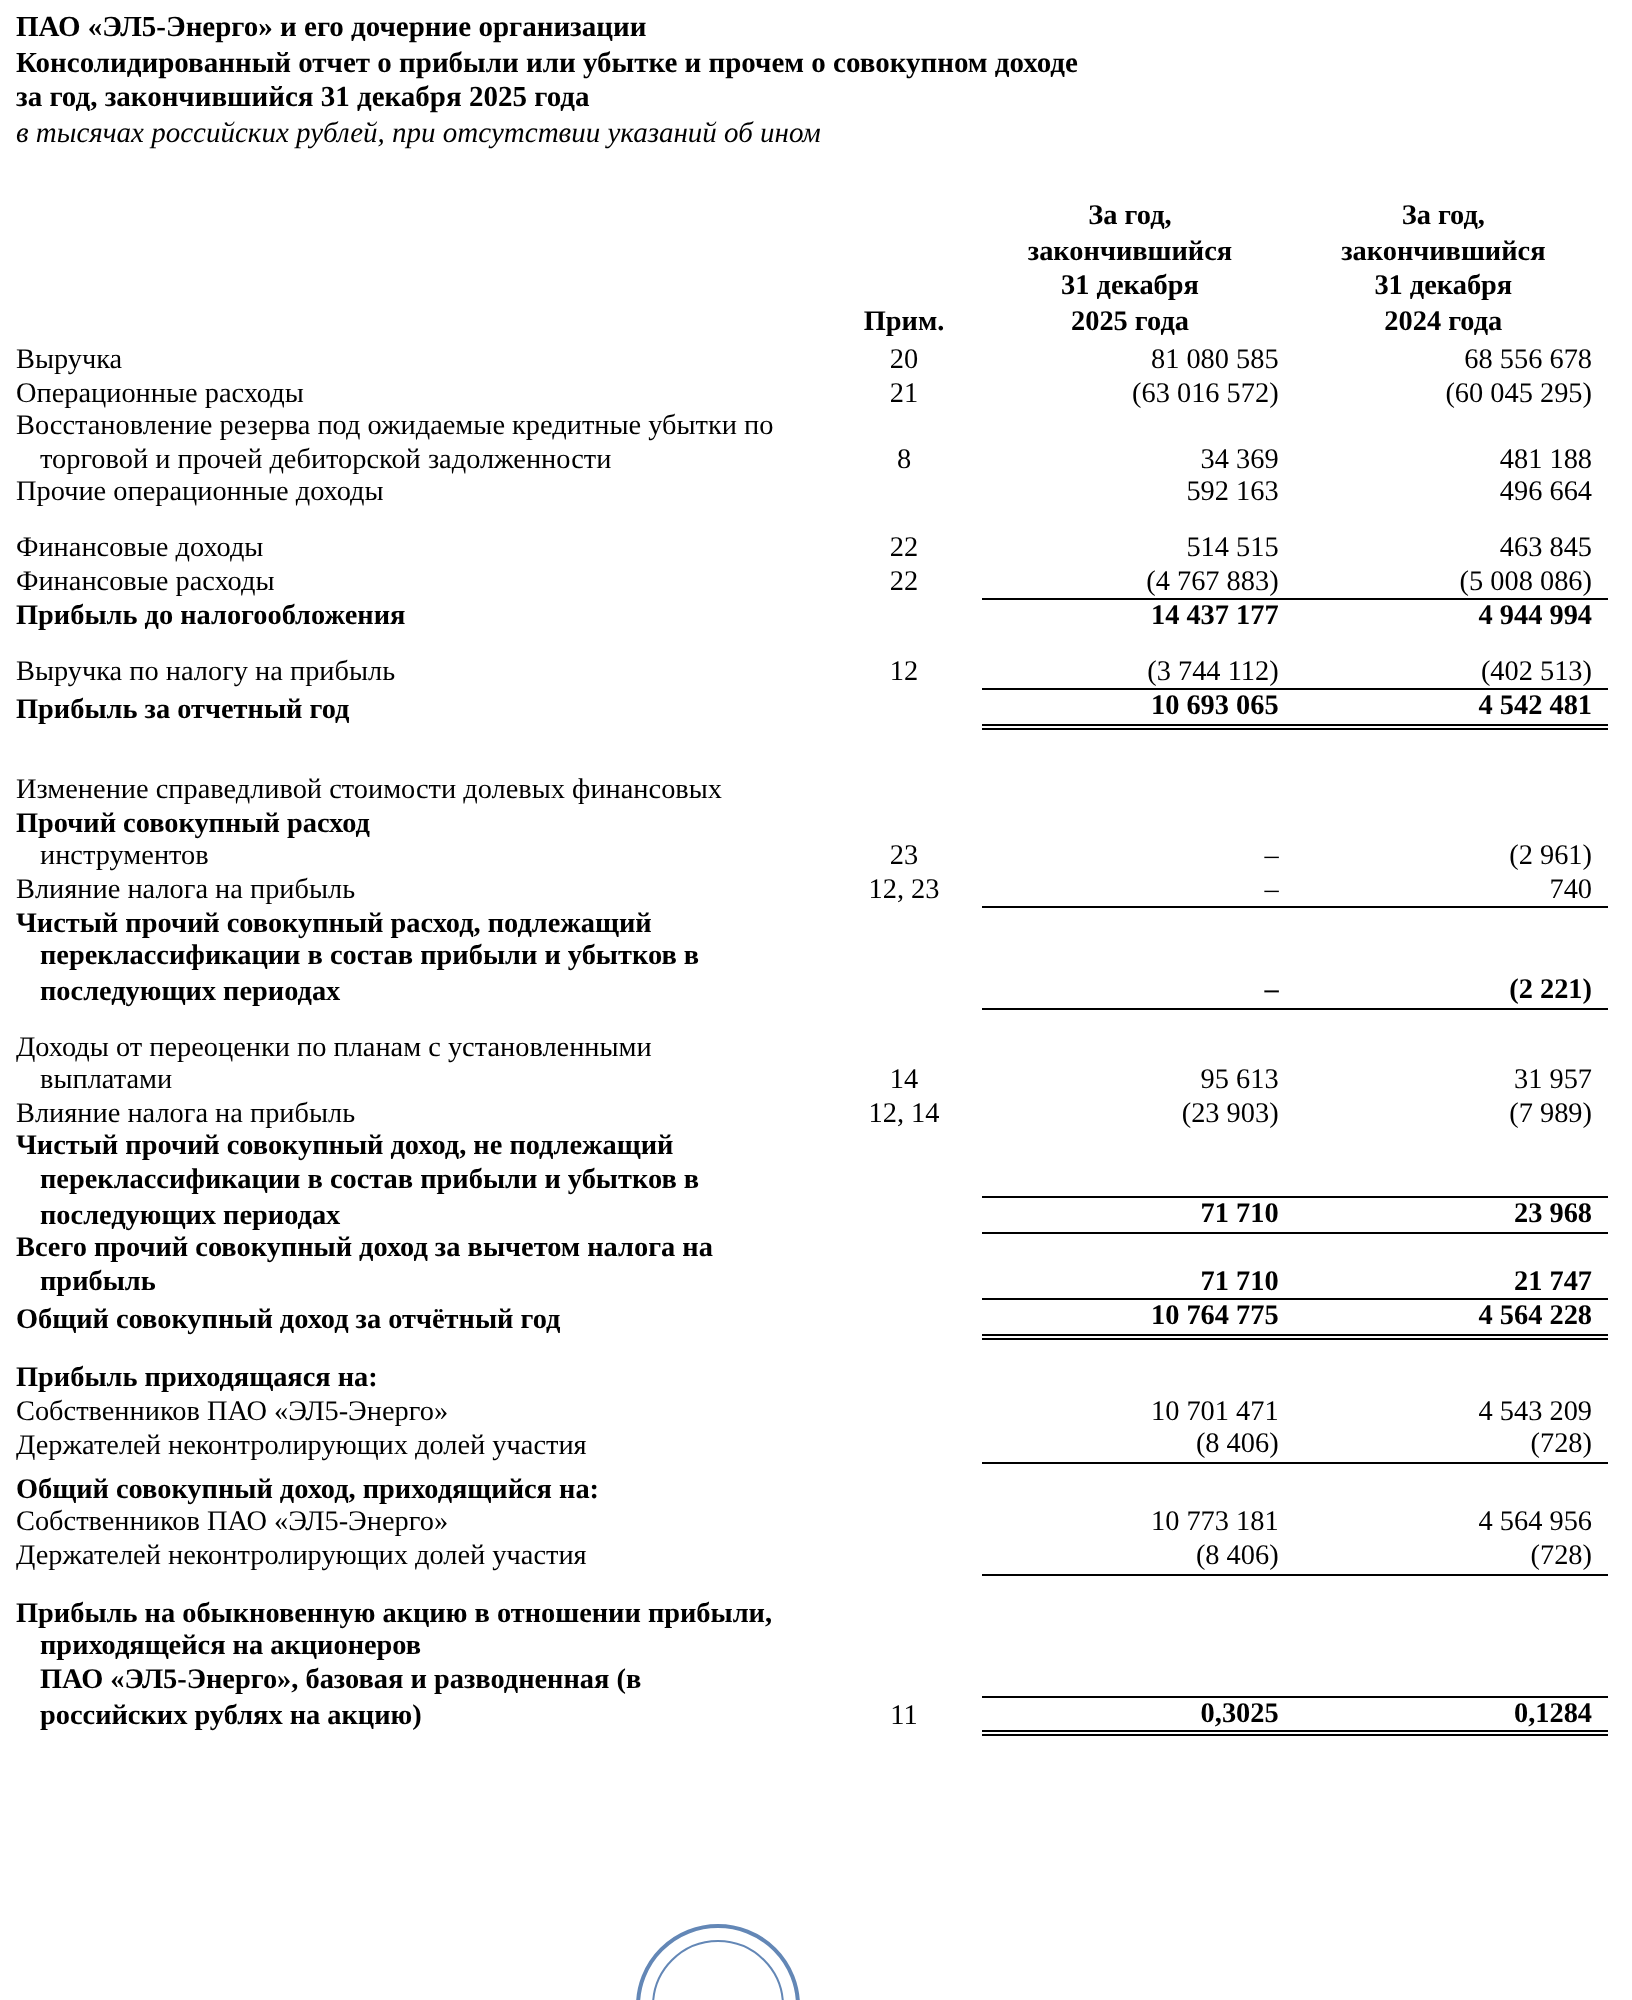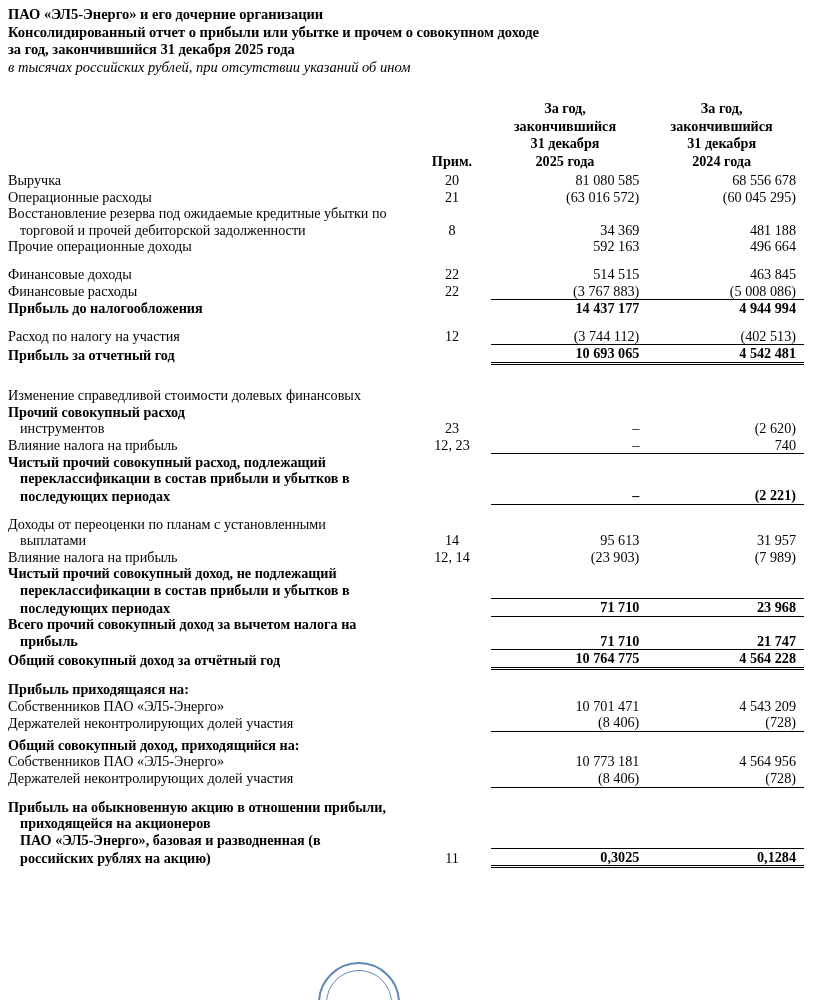--- a/index.html
+++ b/index.html
@@ -162,34 +162,34 @@
         </tr>
         <tr>
           <td class="c-label">Финансовые доходы</td>
           <td class="c-note">22</td>
           <td class="c-num">514 515</td>
           <td class="c-num">463 845</td>
         </tr>
         <tr>
           <td class="c-label">Финансовые расходы</td>
           <td class="c-note">22</td>
-          <td class="c-num">(3 767 883)</td>
+          <td class="c-num">(4 767 883)</td>
           <td class="c-num">(5 008 086)</td>
         </tr>
         <tr>
           <td class="c-label bold">Прибыль до налогообложения</td>
           <td class="c-note"></td>
           <td class="c-num bold num-rule-top">14 437 177</td>
           <td class="c-num bold num-rule-top">4 944 994</td>
         </tr>
         <tr class="spacer">
           <td colspan="4"></td>
         </tr>
         <tr>
-          <td class="c-label">Расход по налогу на участия</td>
+          <td class="c-label">Выручка по налогу на прибыль</td>
           <td class="c-note">12</td>
           <td class="c-num">(3 744 112)</td>
           <td class="c-num">(402 513)</td>
         </tr>
         <tr>
           <td class="c-label bold">Прибыль за отчетный год</td>
           <td class="c-note"></td>
           <td class="c-num bold num-rule-dbl">10 693 065</td>
           <td class="c-num bold num-rule-dbl">4 542 481</td>
         </tr>
@@ -208,21 +208,21 @@
         <tr>
           <td class="c-label bold">Прочий совокупный расход</td>
           <td class="c-note"></td>
           <td class="c-num bold"></td>
           <td class="c-num bold"></td>
         </tr>
         <tr>
           <td class="c-label" style="padding-left: 12px;">инструментов</td>
           <td class="c-note">23</td>
           <td class="c-num">–</td>
-          <td class="c-num">(2 620)</td>
+          <td class="c-num">(2 961)</td>
         </tr>
         <tr>
           <td class="c-label">Влияние налога на прибыль</td>
           <td class="c-note">12, 23</td>
           <td class="c-num underline-cell">–</td>
           <td class="c-num underline-cell">740</td>
         </tr>
         <tr>
           <td class="c-label bold">Чистый прочий совокупный расход, подлежащий</td>
           <td class="c-note"></td>

